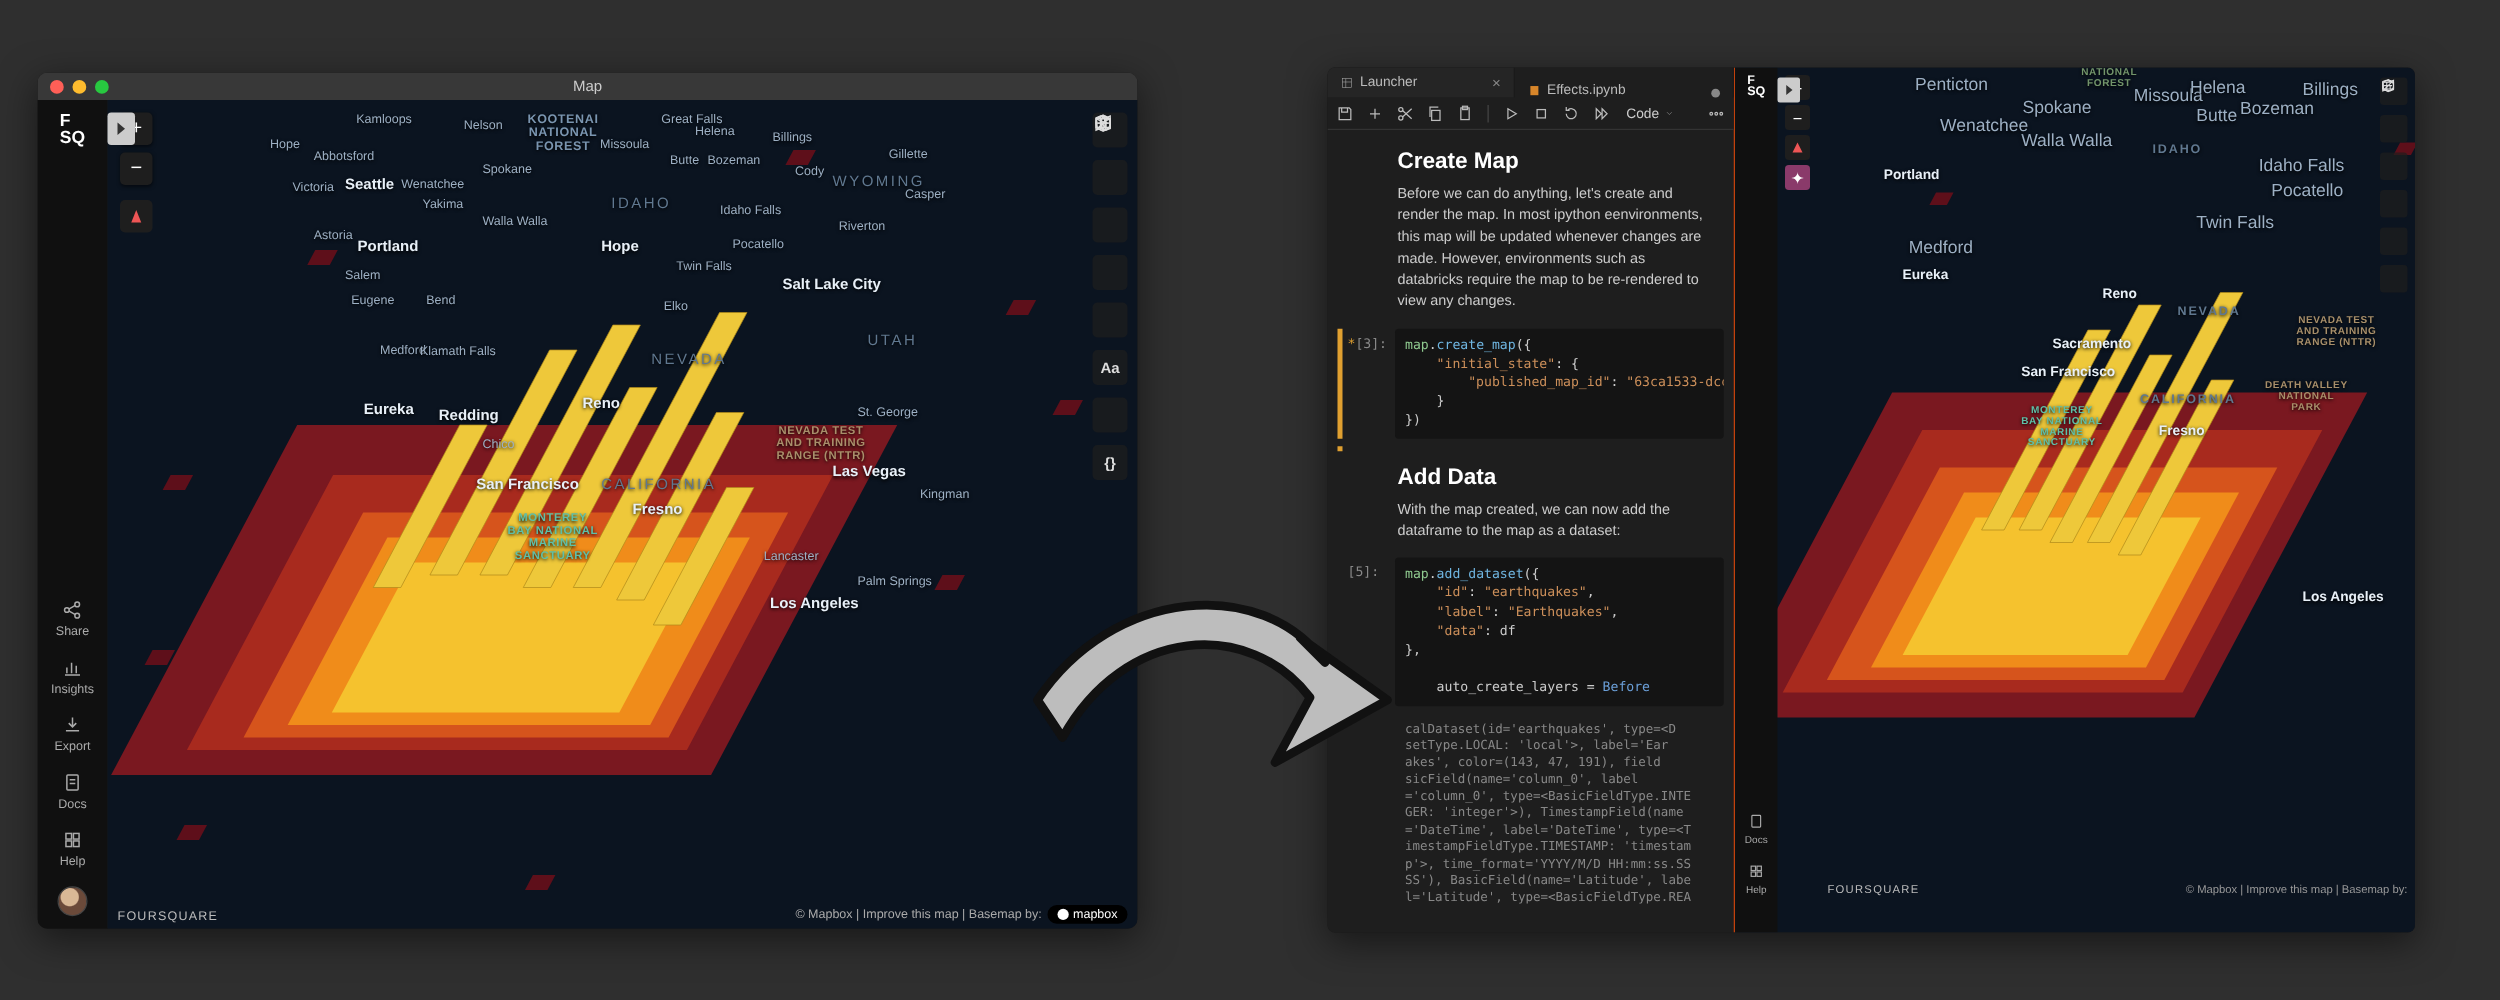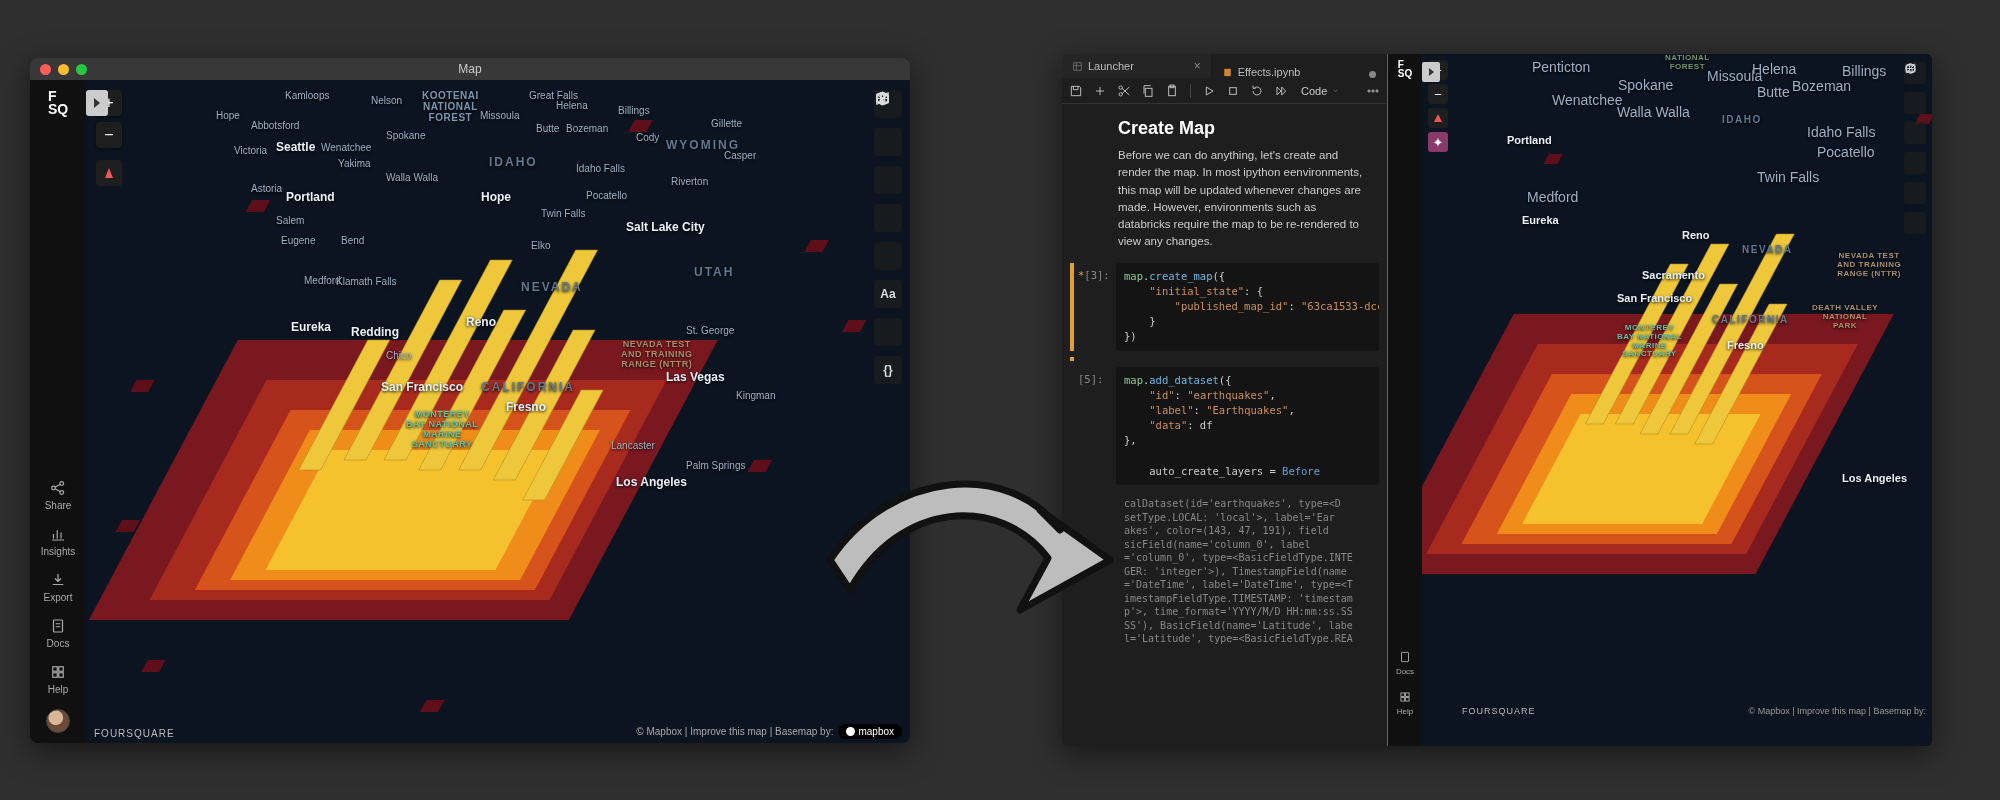--- a/index.html
+++ b/index.html
@@ -42,21 +42,21 @@
   .rr-btn .txt { color:#ddd; font-size:12px; font-weight:600;}
 
   .attribution { position: absolute; bottom: 4px; right: 8px; color: #aaa; font-size: 10px; display:flex; align-items:center; gap:5px;}
   .mapbox-pill { background:#000; color:#fff; padding:2px 8px; border-radius:10px; font-size:10px; display:flex; align-items:center; gap:3px;}
   .mapbox-pill::before { content:''; width:9px; height:9px; border-radius:50%; background:#fff;}
   .four-mark { position:absolute; bottom:4px; left:8px; color:#bbb; font-size:10px; letter-spacing:1px;}
 
   .city-label { position:absolute; color:#e8f0f8; font-weight:600; text-shadow:0 1px 3px #000; font-size:12px; white-space:nowrap;}
   .city-label.sm { font-size:10px; color:#9db0c4; font-weight:400;}
   .city-label.reg { font-size:10px; color:#7a95b0; font-weight:600; letter-spacing:0.5px;}
-  .city-label.state { font-size:12px; color:#607890; font-weight:700; letter-spacing:2px;}
+  .city-label.state { font-size:12px; color:#607890; font-weight:400; letter-spacing:2px;}
   .city-label.sanc { font-size:9px; color:#5fbfa8; font-weight:700; letter-spacing:0.5px; text-align:center; line-height:1.1;}
 
   
   .right-window { position: absolute; left: 1062px; top: 54px; width: 870px; height: 692px; background: #1a1a1a; border-radius: 6px; overflow:hidden; box-shadow: 0 8px 30px rgba(0,0,0,0.5); display:flex;}
 
   .notebook-pane { width: 326px; background: #1e1e1e; display:flex; flex-direction:column; border-right:1px solid #c2410c;}
   .nb-tabs { height: 24px; background: #252525; display:flex; align-items:stretch; font-size:11px; color:#bbb;}
   .nb-tab { display:flex; align-items:center; gap:5px; padding:0 10px; border-right:1px solid #1a1a1a; cursor:pointer; position:relative;}
   .nb-tab.active { background:#1e1e1e;align-items:flex-end;}
   .nb-tab .close { margin-left:auto; color:#888; font-size:12px;}
@@ -430,20 +430,24 @@
         <div class="prompt"><span class="dirty">*</span><span>[3]:</span></div>
         <pre><span class="tok-obj">map</span><span>.</span><span class="tok-fn">create_map</span><span>({</span>
 <span class="tok-key">    "initial_state"</span><span>: {</span>
 <span class="tok-key">        "published_map_id"</span><span>: </span><span class="tok-str">"63ca1533-dcc2</span>
 <span>    }</span>
 <span>})</span></pre>
       </div>
 
       <div style="height:4px;background:#e0a030;margin:4px 8px 4px 8px;width:4px"></div>
 
+      <div class="md-cell">
+        <h3>Add Data</h3>
+        <p>With the map created, we can now add the dataframe to the map as a dataset:</p>
+      </div>
 
       <div class="code-cell">
         <div class="prompt">[5]:</div>
         <pre><span class="tok-obj">map</span><span>.</span><span class="tok-fn">add_dataset</span><span>({</span>
 <span class="tok-key">    "id"</span><span>: </span><span class="tok-str">"earthquakes"</span><span>,</span>
 <span class="tok-key">    "label"</span><span>: </span><span class="tok-str">"Earthquakes"</span><span>,</span>
 <span class="tok-key">    "data"</span><span>: df</span>
 <span>},</span>
 
 <span>    auto_create_layers </span><span class="tok-eq">= </span><span class="tok-bool">Before</span></pre>

